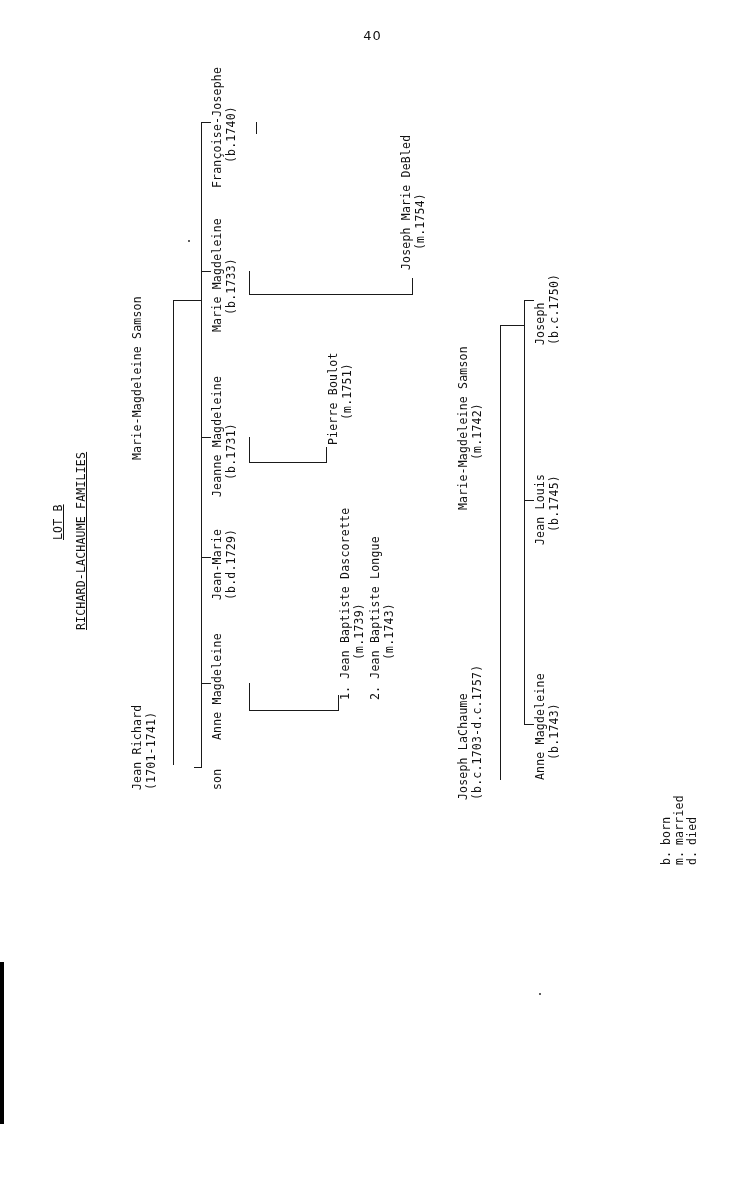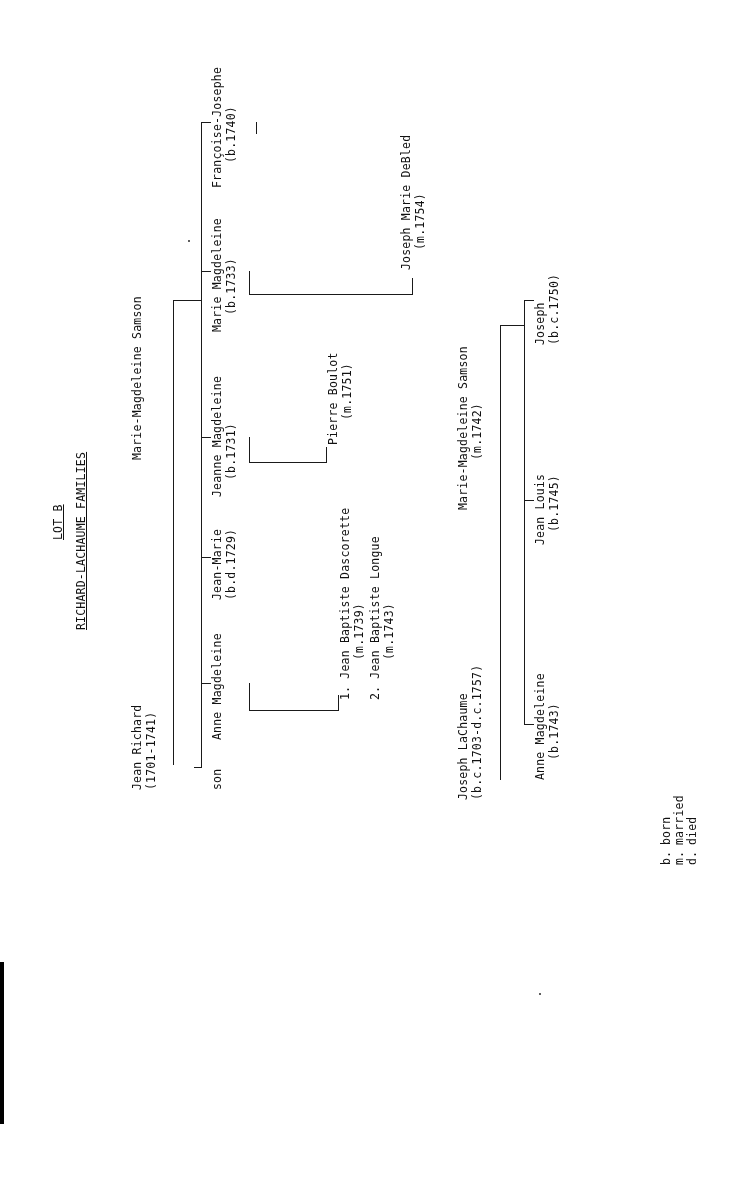--- a/index.html
+++ b/index.html
@@ -68,20 +68,21 @@
     background: #2a2a2a;
     border-radius: 50%;
   }
   .legend-block { }
 </style>
 </head>
 <body>
 
 <div id="page">
 
+  <div class="page-number">40</div>
 
   <div class="rot left underline" style="left:52px; top:540px; width:120px;">LOT B</div>
 
   <div class="rot left underline" style="left:75px; top:630px; width:240px;">RICHARD-LACHAUME FAMILIES</div>
 
   <div class="rot left" style="left:131px; top:790px; width:140px;">Jean Richard</div>
   <div class="rot left" style="left:145px; top:790px; width:140px;">(1701-1741)</div>
 
   <div class="rot left" style="left:131px; top:460px; width:210px;">Marie-Magdeleine Samson</div>
 

